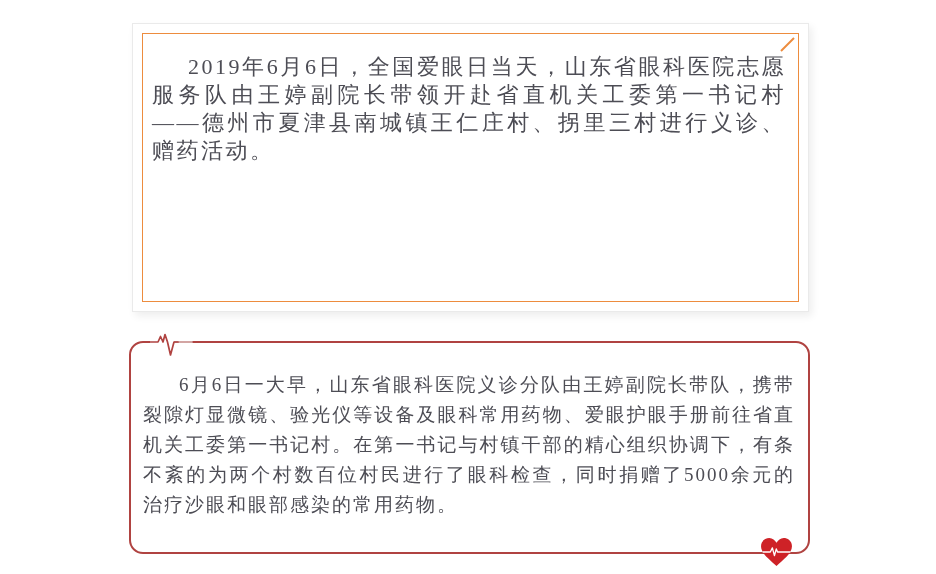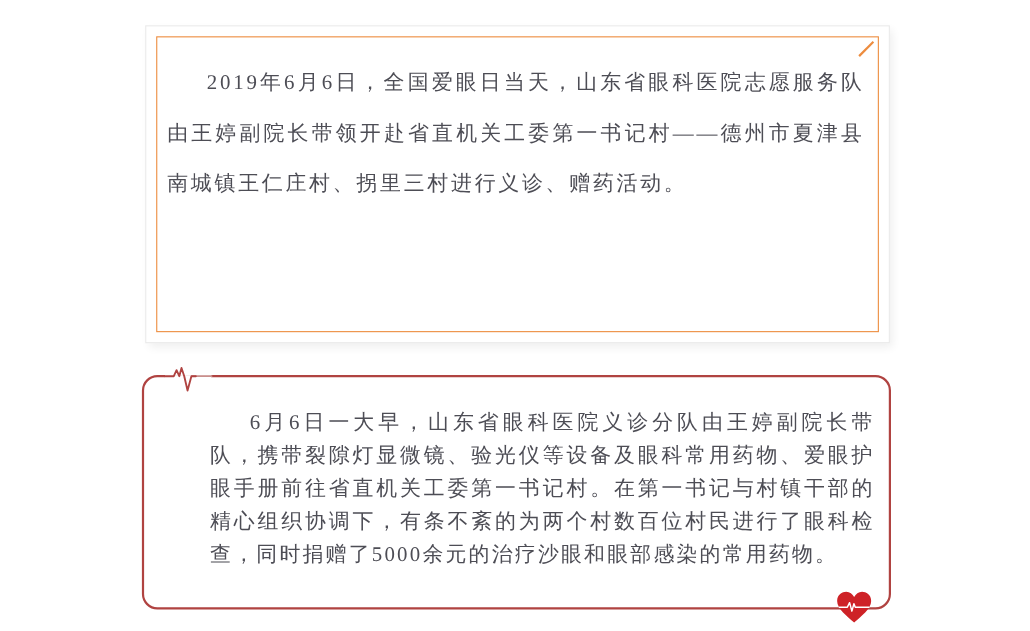--- a/index.html
+++ b/index.html
@@ -28,33 +28,32 @@
     border:1.5px solid var(--orange);
   }
   .corner-slash{
     position:absolute;top:3px;right:3px;width:15px;height:15px;
   }
   .intro-text{
     position:absolute;left:0;top:0;right:0;bottom:0;
     padding:19px 12px 0 9px;
   }
   .intro-text p{
-    font-size:19px;line-height:46px;letter-spacing:2.5px;
+    font-size:22px;line-height:28px;letter-spacing:2.5px;
     text-align:justify;text-indent:36px;
   }
   
   .detail-card{
     position:absolute;left:129px;top:341px;width:681px;height:213px;
     background:#ffffff;
     border:2px solid var(--red);
     border-radius:14px;
   }
   .detail-text{
     padding:27px 13px 0 12px;
-    margin-left:48px;
   }
   .detail-text p{
     font-size:19px;line-height:30px;letter-spacing:2px;
     text-align:justify;text-indent:36px;
   }
   .pulse-icon{
     position:absolute;top:-10px;left:16px;width:50px;height:30px;
   }
   .heart-icon{
     position:absolute;bottom:-16px;right:15px;width:33px;height:31px;

